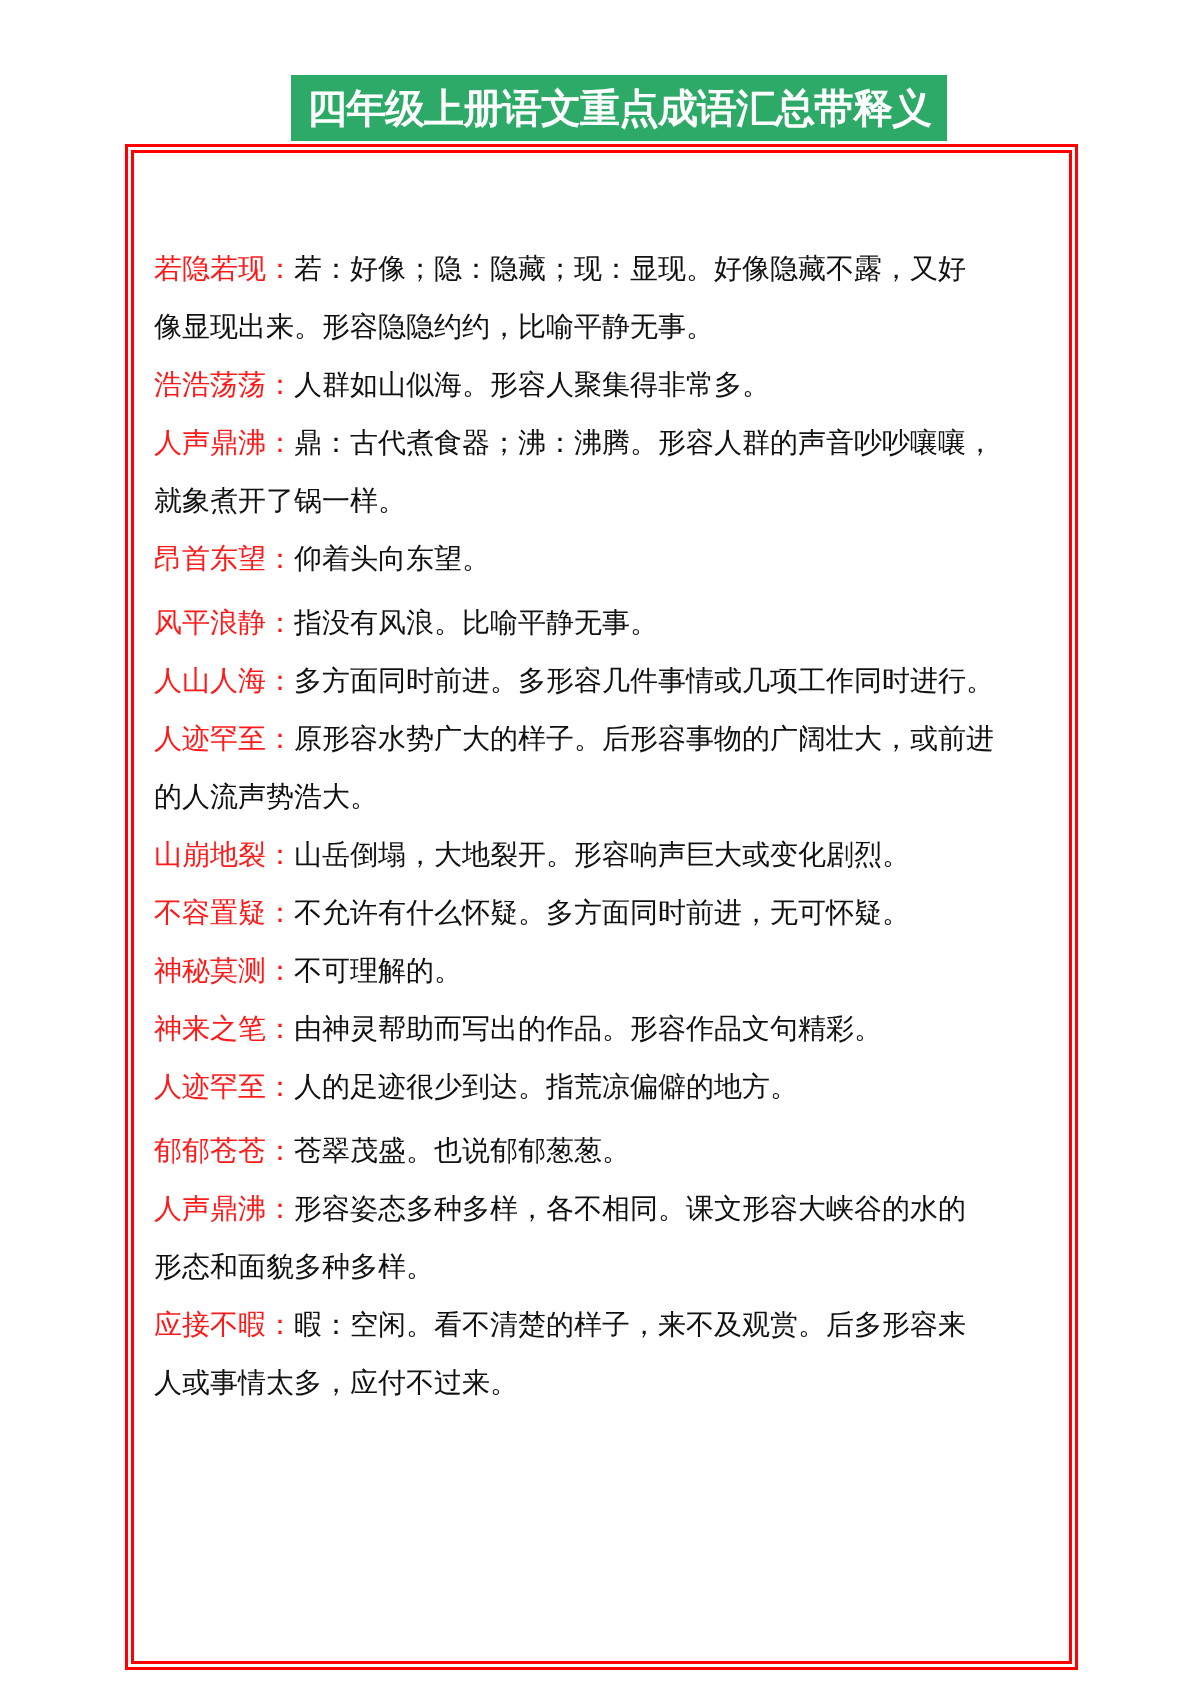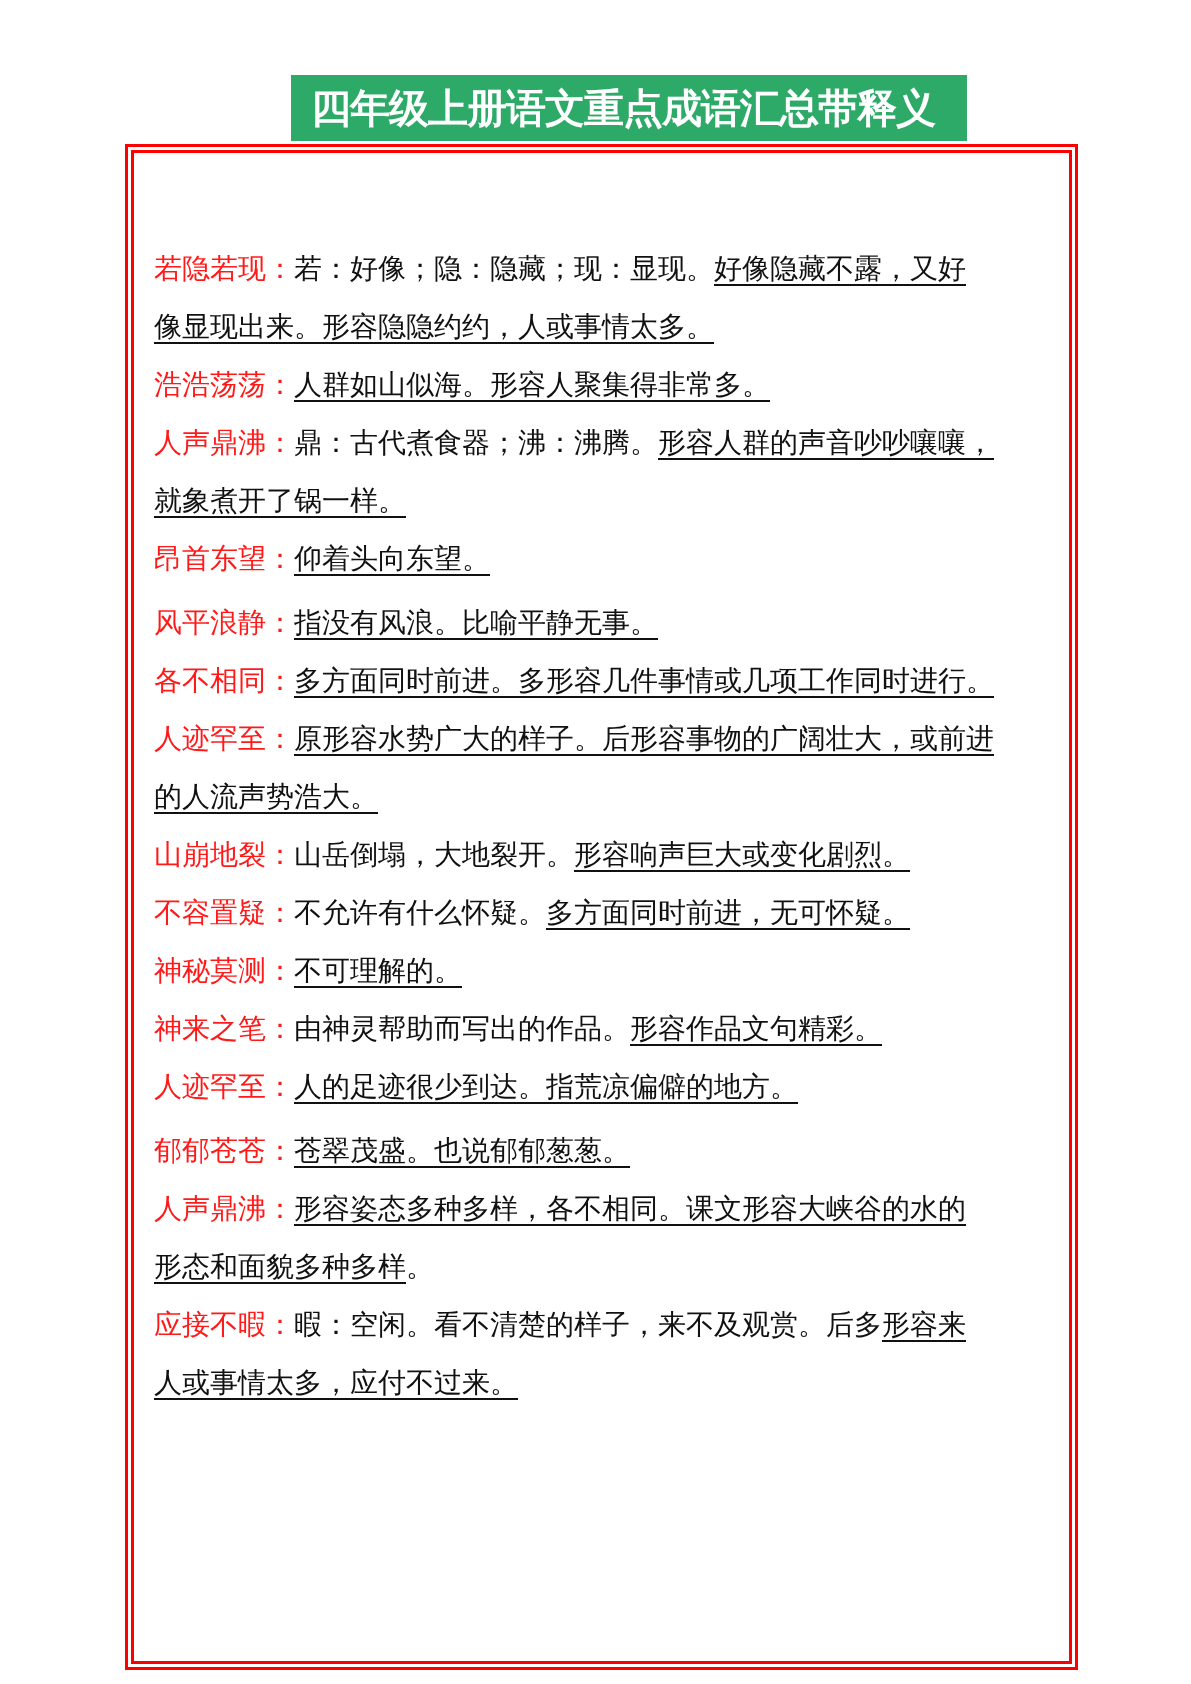--- a/index.html
+++ b/index.html
@@ -1,68 +1,68 @@
 <!DOCTYPE html>
 <html><head>
 <meta charset="utf-8">
 <style>
   html, body { margin: 0; padding: 0; background: #ffffff; }
   body { width: 1191px; height: 1684px; position: relative; overflow: hidden;
          font-family: "DejaVu Sans", "Liberation Sans", sans-serif; }
   .title {
     position: absolute; left: 291px; top: 75px; width: 656px; height: 66px;
     background: #2eaa68; color: #ffffff; font-weight: bold; font-size: 40px;
-    line-height: 66px; text-align: left; letter-spacing: -1px; white-space: nowrap; padding-left: 20px;
+    line-height: 66px; text-align: center; letter-spacing: -1px; white-space: nowrap;
   }
   .frame-outer {
     position: absolute; left: 125px; top: 144px; width: 953px; height: 1526px;
     border: 3px solid #ff0000; box-sizing: border-box;
   }
   .frame-inner {
     position: absolute; left: 131px; top: 150px; width: 941px; height: 1514px;
     border: 3px solid #ff0000; box-sizing: border-box;
   }
   .content {
     position: absolute; left: 154px; top: 240px; width: 905px;
     font-size: 28px; color: #111111;
   }
   .entry { margin: 0; padding: 0; }
   .line { height: 58px; line-height: 58px; white-space: nowrap; }
   .gap { height: 6px; }
   .term { color: #ff1a1a; }
-  .u { text-decoration: underline; text-decoration-thickness: 2px; text-underline-offset: 6px; }
+  .u { text-decoration-thickness: 2px; text-underline-offset: 6px; }
 </style>
 </head>
 <body>
 
 <div class="title">四年级上册语文重点成语汇总带释义</div>
 <div class="frame-outer"></div>
 <div class="frame-inner"></div>
 
 <div class="content" id="idiom-list">
     <div class="entry">
       <div class="line"><span class="term">若隐若现：</span><span>若：好像；隐：隐藏；现：显现。</span><span class="u">好像隐藏不露，又好</span></div>
-      <div class="line"><span class="u">像显现出来。形容隐隐约约，人或事情太多。 </span></div>
+      <div class="line"><span class="u">像显现出来。形容隐隐约约，比喻平静无事。 </span></div>
     </div>
     <div class="entry">
       <div class="line"><span class="term">浩浩荡荡：</span><span class="u">人群如山似海。形容人聚集得非常多。 </span></div>
     </div>
     <div class="entry">
       <div class="line"><span class="term">人声鼎沸：</span><span>鼎：古代煮食器；沸：沸腾。</span><span class="u">形容人群的声音吵吵嚷嚷，</span></div>
       <div class="line"><span class="u">就象煮开了锅一样。 </span></div>
     </div>
     <div class="entry">
       <div class="line"><span class="term">昂首东望：</span><span class="u">仰着头向东望。 </span></div>
     </div>
     <div class="gap"></div>
     <div class="entry">
       <div class="line"><span class="term">风平浪静：</span><span class="u">指没有风浪。比喻平静无事。 </span></div>
     </div>
     <div class="entry">
-      <div class="line"><span class="term">各不相同：</span><span class="u">多方面同时前进。多形容几件事情或几项工作同时进行。</span></div>
+      <div class="line"><span class="term">人山人海：</span><span class="u">多方面同时前进。多形容几件事情或几项工作同时进行。</span></div>
     </div>
     <div class="entry">
       <div class="line"><span class="term">人迹罕至：</span><span class="u">原形容水势广大的样子。后形容事物的广阔壮大，或前进</span></div>
       <div class="line"><span class="u">的人流声势浩大。 </span></div>
     </div>
     <div class="entry">
       <div class="line"><span class="term">山崩地裂：</span><span>山岳倒塌，大地裂开。</span><span class="u">形容响声巨大或变化剧烈。 </span></div>
     </div>
     <div class="entry">
       <div class="line"><span class="term">不容置疑：</span><span>不允许有什么怀疑。</span><span class="u">多方面同时前进，无可怀疑。 </span></div>

